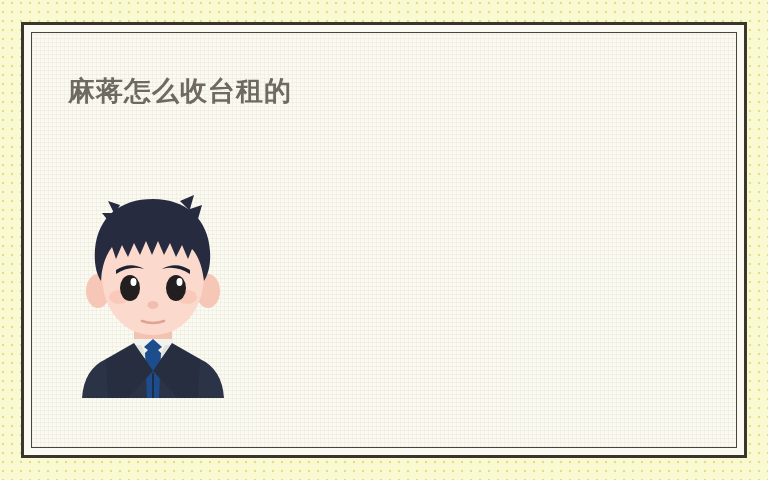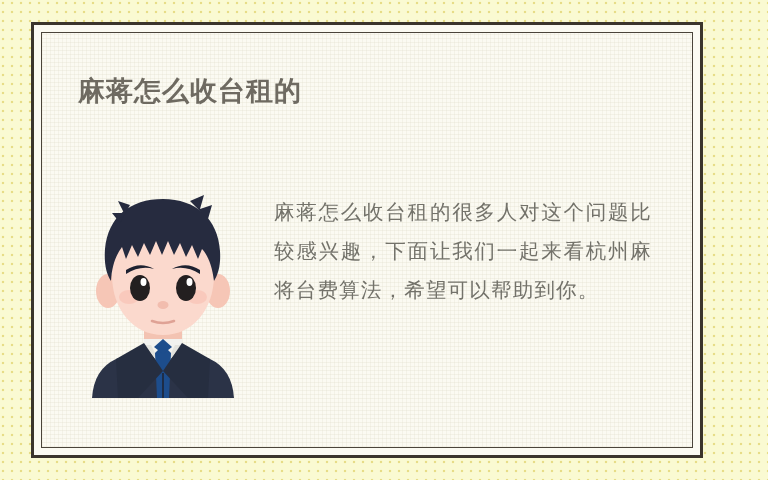--- a/index.html
+++ b/index.html
@@ -21,23 +21,23 @@
     box-sizing: border-box;
     background-color: #fafad2;
     background-image:
       radial-gradient(circle at 3px 3px, rgba(228,216,122,0.85) 1.3px, transparent 1.6px);
     background-size: 9px 9px;
   }
 
   
   #card-frame {
     position: absolute;
-    left: 31px;
+    left: 21px;
     top: 22px;
-    width: 672px;
+    width: 726px;
     height: 436px;
     box-sizing: border-box;
     border: 3px solid #3b352c;
     background: #fbfaf2;
   }
 
   
   #card-inner {
     position: absolute;
     left: 7px;
@@ -165,20 +165,19 @@
             <ellipse cx="108" cy="95" rx="10" ry="13" fill="#231f20"></ellipse>
             <ellipse cx="65.5" cy="89" rx="3" ry="4" fill="#ffffff"></ellipse>
             <ellipse cx="111.5" cy="89" rx="3" ry="4" fill="#ffffff"></ellipse>
 
             <ellipse cx="85" cy="112" rx="5.5" ry="4" fill="#f2bdae"></ellipse>
 
             <path d="M74 128 Q85 132 96 128" stroke="#dfa295" stroke-width="2.6" fill="none" stroke-linecap="round"></path>
           </svg>
         </div>
 
-        <div id="body-text">麻蒋怎么收台租的很多人对这个问题比较感兴趣，下面让我们一起来看杭州麻将台费算法，希望可以帮助到你。</div>
 
       </div>
 
     </div>
   </div>
 
 </div>
 
 </body></html>

